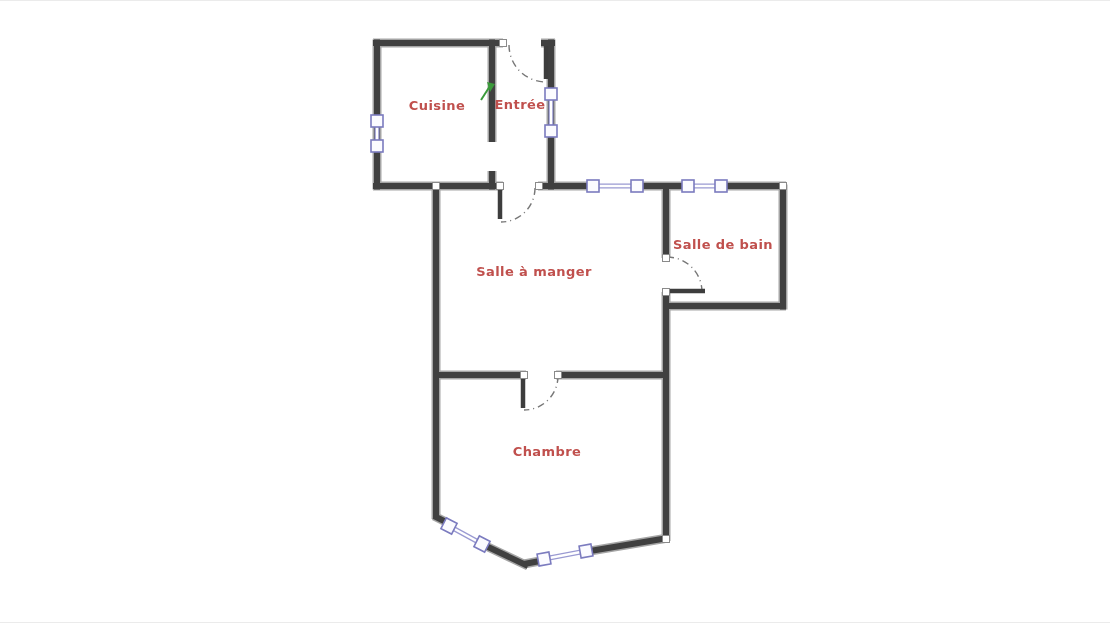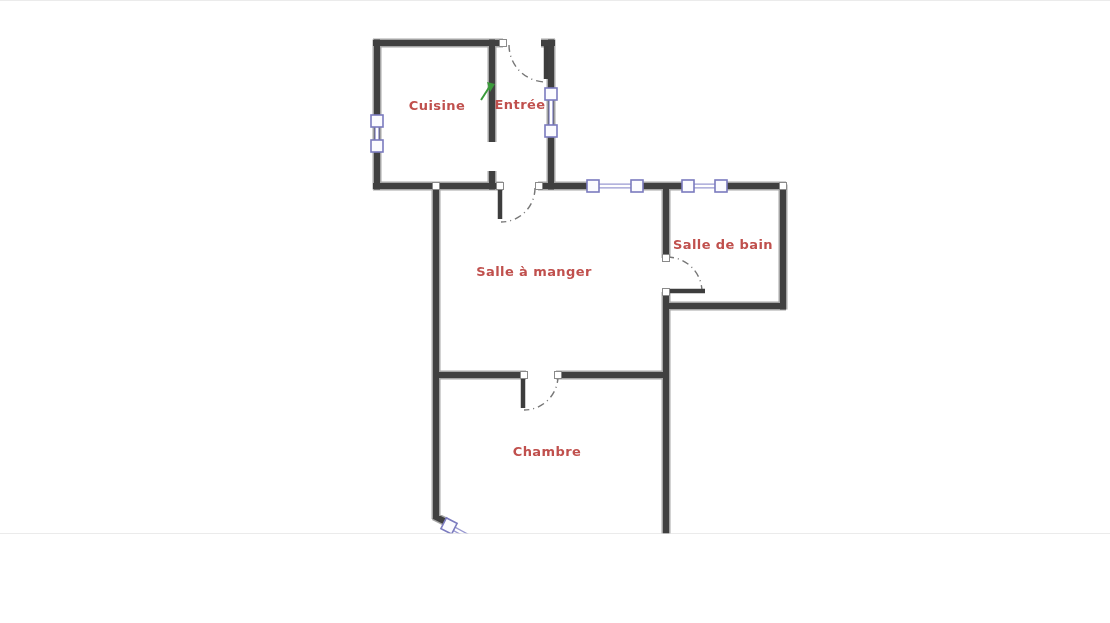--- a/index.html
+++ b/index.html
@@ -1,19 +1,19 @@
 <!DOCTYPE html>
 <html style="--c-background: #ffffff; --c-wall: #404040; --c-wall_edge: #a5a5a5; --c-door_leaf: #3d3d3d; --c-door_arc: #777777; --c-window_frame: #7b7bbf; --c-window_band: #9a9ad2; --c-window_fill: #fbfbff; --c-node_border: #8a8a8a; --c-label: #c0504d; --c-marker: #3a9a3a;"><head>
 <meta charset="utf-8">
 <style>
   html, body { margin: 0; padding: 0; background: #ffffff; }
   .canvas {
     position: relative;
     width: 1110px;
-    height: 534px;
+    height: 623px;
     background: var(--c-background, #ffffff);
     overflow: hidden;
     font-family: "DejaVu Sans", "Liberation Sans", sans-serif;
   }
   .edge-hairline {
     position: absolute; left: 0; right: 0; height: 1px;
     background: #e2e2e2; opacity: .7;
   }
   .edge-top { top: 0; }
   .edge-bottom { bottom: 0; }

